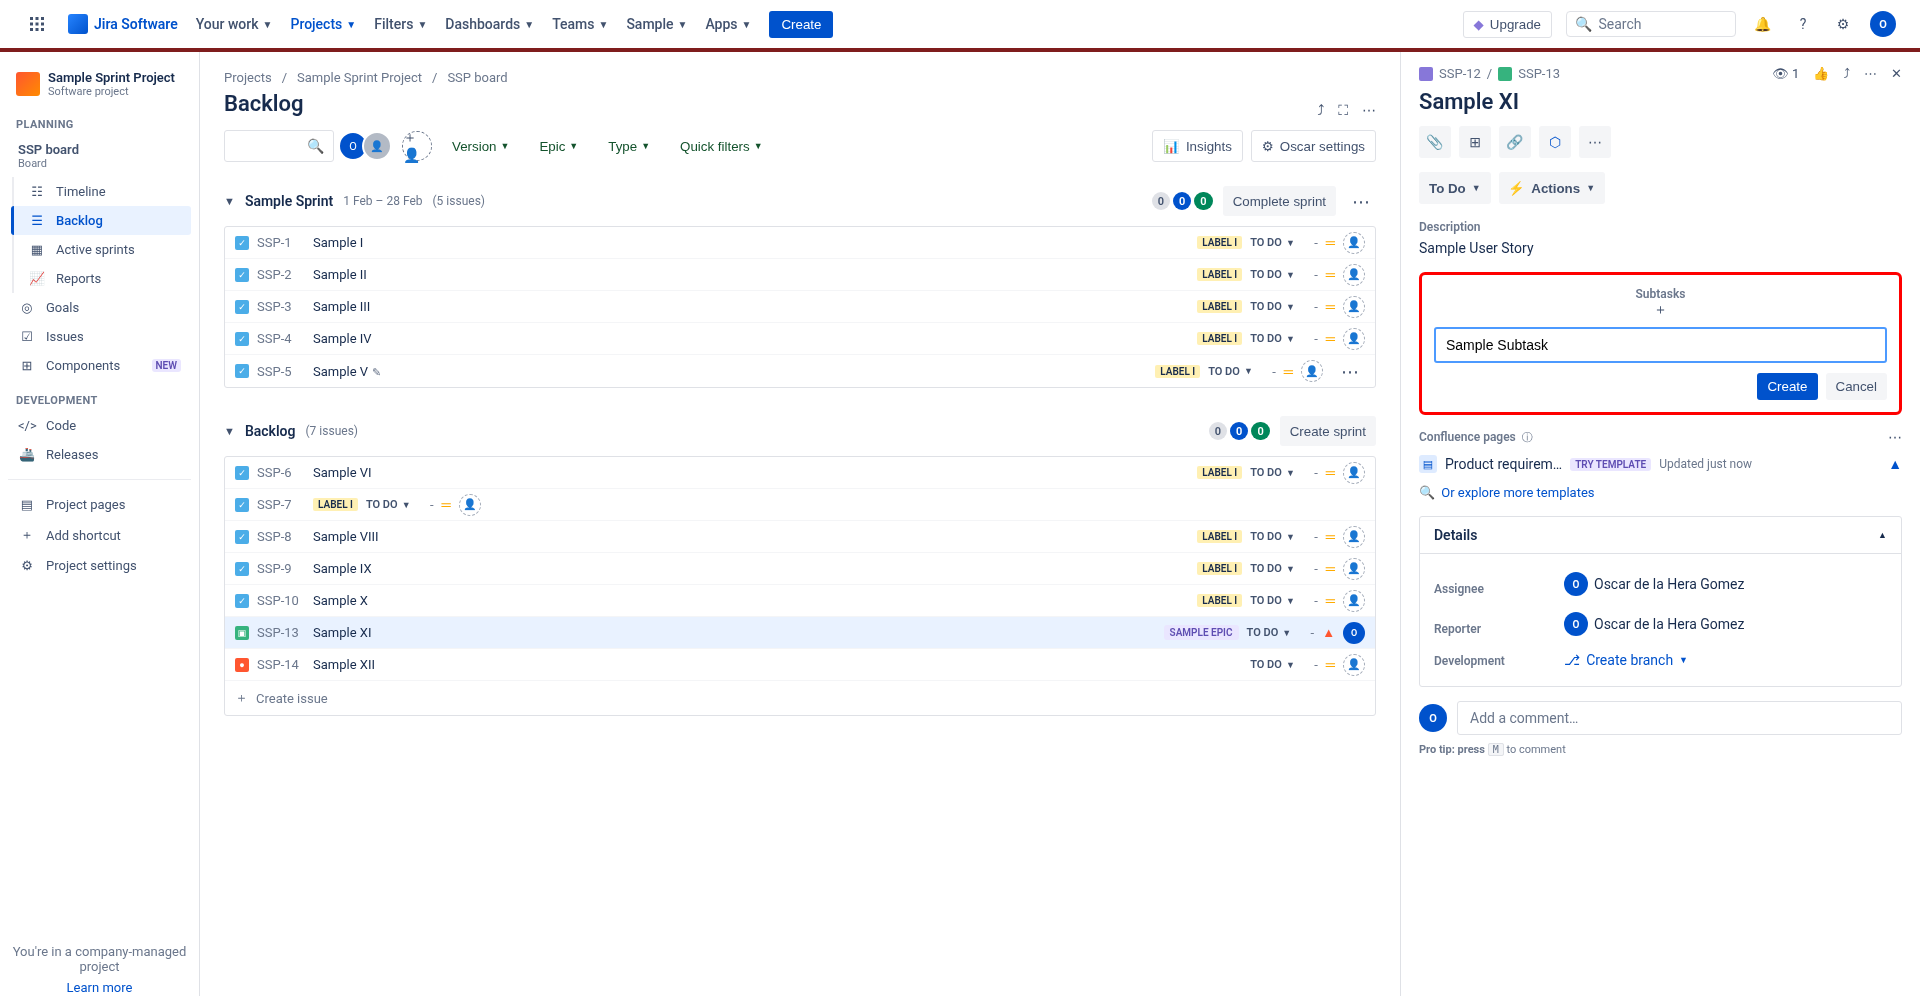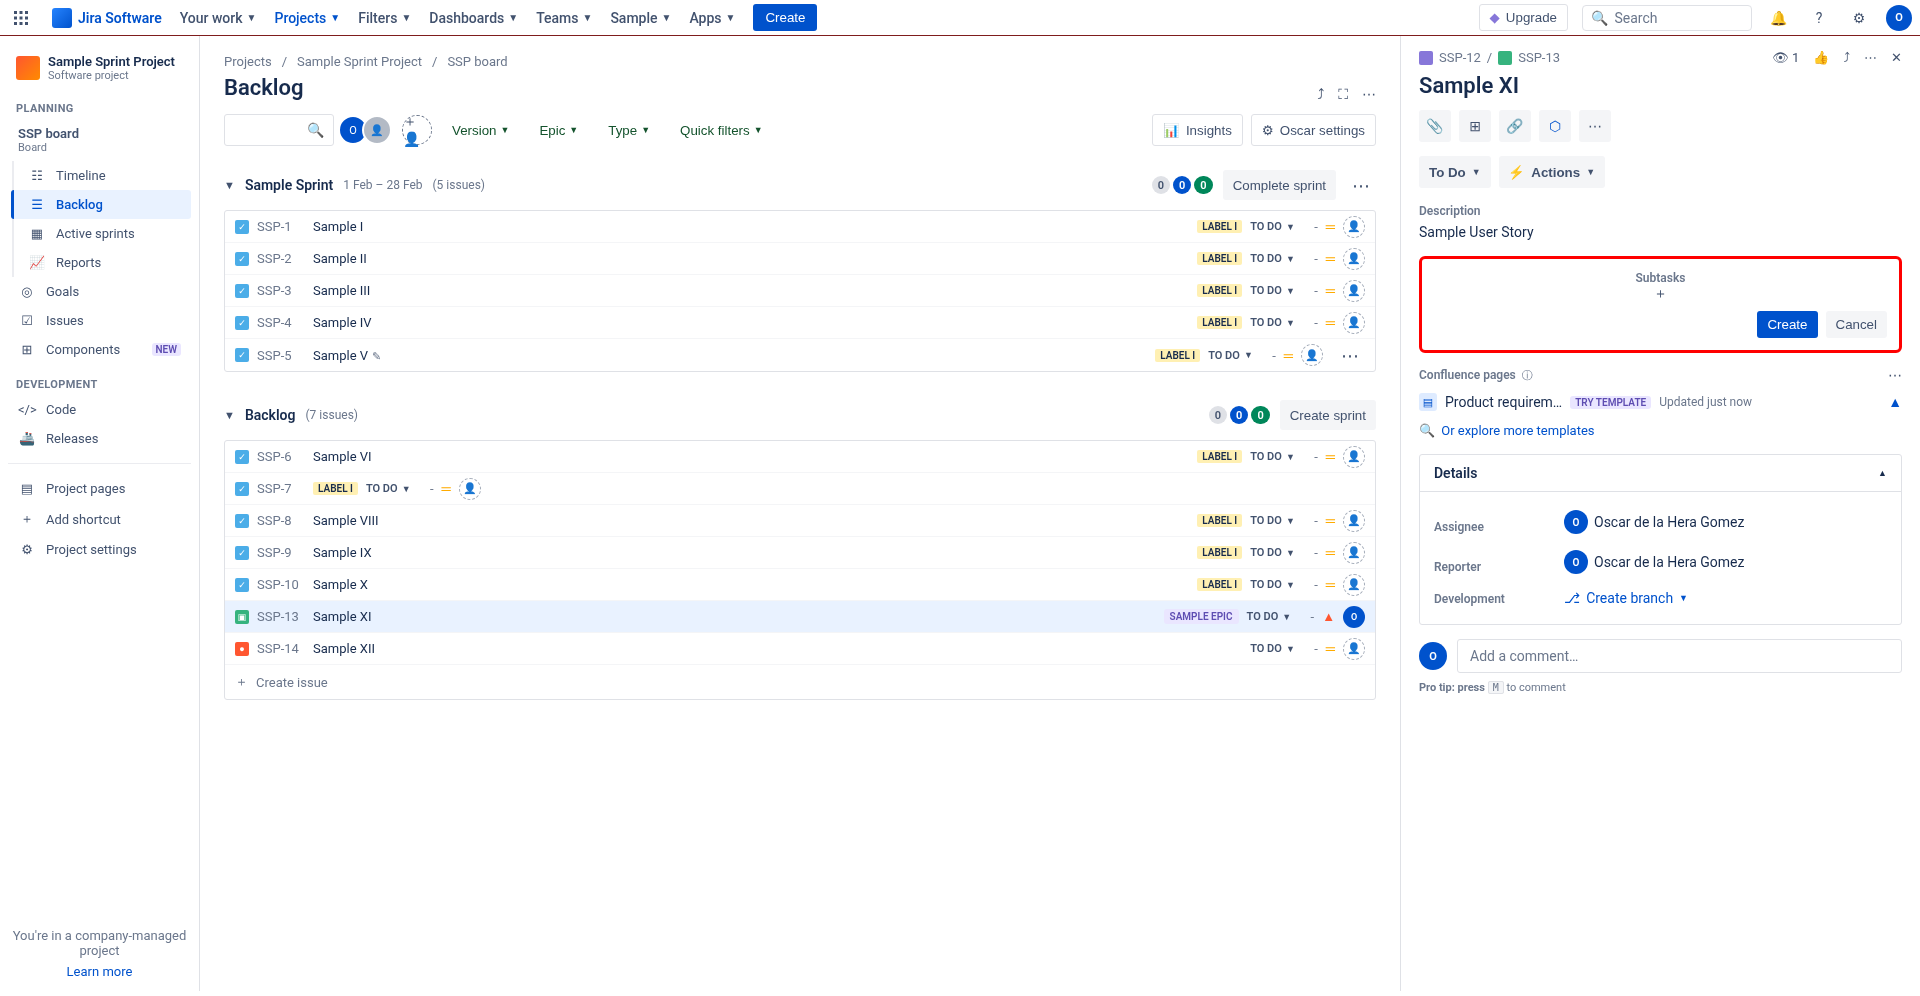--- a/index.html
+++ b/index.html
@@ -1,19 +1,19 @@
 <!DOCTYPE html>
 <html><head>
   <meta charset="utf-8">
   <style>
     * { box-sizing: border-box; margin: 0; padding: 0; }
     body { font-family: -apple-system, BlinkMacSystemFont, "Segoe UI", Roboto, sans-serif; font-size: 14px; color: #172B4D; background: #fff; overflow: hidden; }
 
     
-    .topnav { height: 36px; display: flex; align-items: center; padding: 0 8px; border-bottom: 1px solid #7f1d1d; justify-content: space-between; }
+    .topnav { height: 52px; display: flex; align-items: center; padding: 0 24px; border-bottom: 4px solid #7f1d1d; justify-content: space-between; }
     .topnav-left { display: flex; align-items: center; gap: 18px; }
     .logo { display: flex; align-items: center; gap: 6px; font-weight: 600; color: #0052CC; }
     .logo-mark { width: 20px; height: 20px; background: linear-gradient(135deg, #2684FF 0%, #0052CC 100%); border-radius: 3px; }
     .nav-item { display: flex; align-items: center; gap: 4px; cursor: pointer; color: #42526E; font-weight: 500; }
     .nav-item.active { color: #0052CC; }
     .nav-item .chev { font-size: 10px; }
     .btn-primary { background: #0052CC; color: #fff; border: none; padding: 6px 12px; border-radius: 3px; font-weight: 500; cursor: pointer; }
     .topnav-right { display: flex; align-items: center; gap: 14px; }
     .upgrade-btn { border: 1px solid #DFE1E6; background: #fff; padding: 5px 10px; border-radius: 3px; display: flex; align-items: center; gap: 6px; cursor: pointer; color: #42526E; }
     .upgrade-btn .diamond { color: #8777D9; }
@@ -535,20 +535,21 @@
       </div>
 
       <div class="field-label">Description</div>
       <div class="field-val">Sample User Story</div>
 
       <div class="subtasks-box">
         <div class="subtasks-head">
           <span class="field-label" style="margin:0;">Subtasks</span>
           <span style="cursor:pointer;color:#42526E;">＋</span>
         </div>
+        <input class="subtask-input" value="Sample Subtask" style="">
         <div class="subtask-btns">
           <button class="btn-sm-primary">Create</button>
           <button class="btn-sm-sec">Cancel</button>
         </div>
       </div>
 
       <div style="display:flex;align-items:center;gap:6px;margin-bottom:4px;">
         <span class="field-label" style="margin:0;">Confluence pages</span>
         <span style="color:#6B778C;cursor:pointer;font-size:11px;">ⓘ</span>
         <span style="margin-left:auto;color:#42526E;cursor:pointer;">⋯</span>

